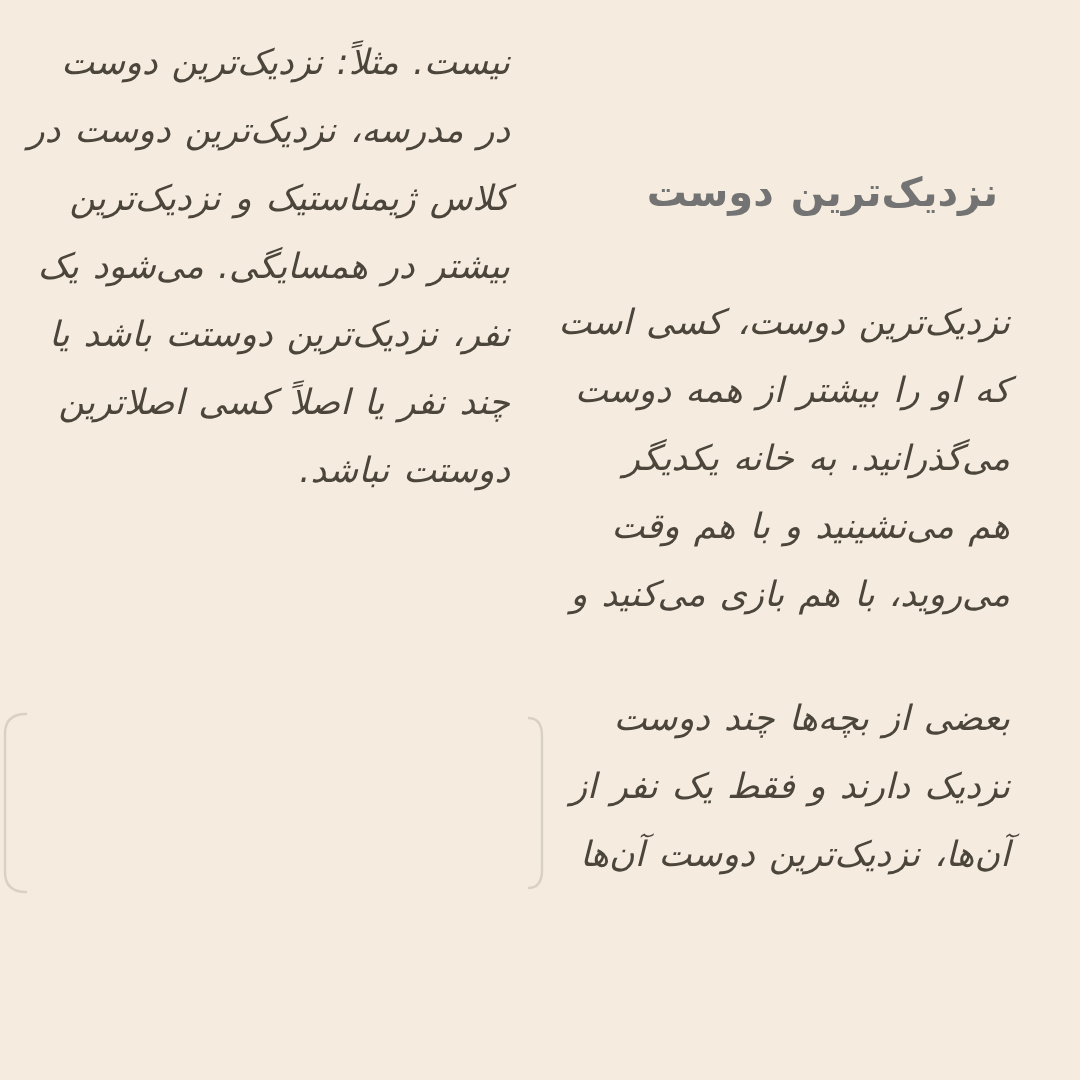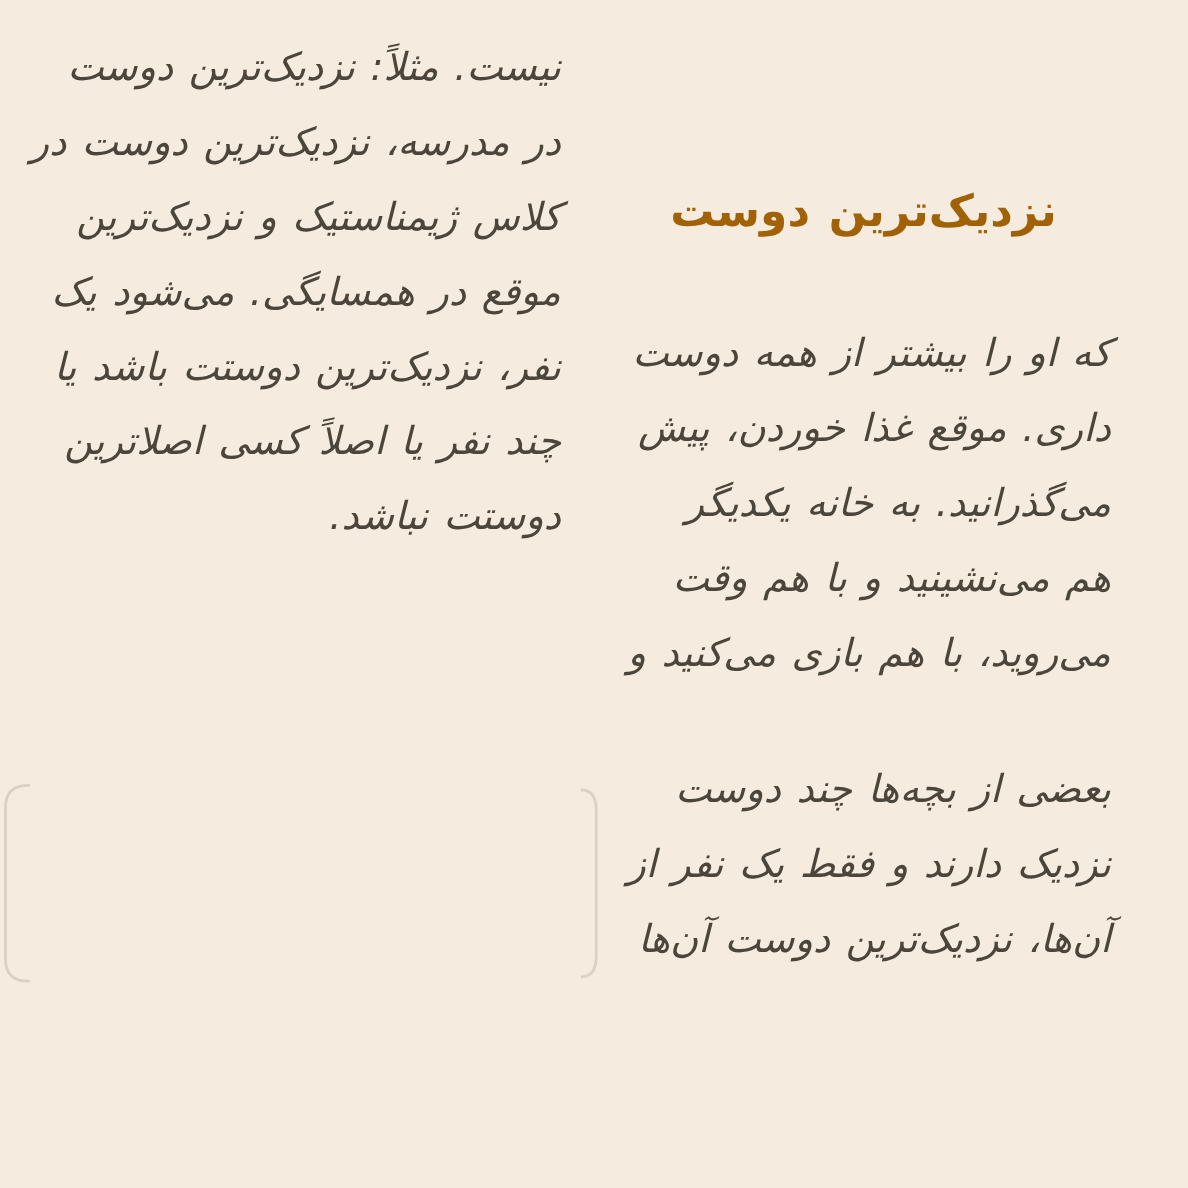--- a/index.html
+++ b/index.html
@@ -27,26 +27,25 @@
   }
   .col-right {
     right: 70px;
     width: 450px;
   }
   .col-left {
     right: 570px;
     width: 490px;
   }
   .chapter-title {
-    margin: 158px 0 0 0;
+    margin: 158px 12px 0 0;
     font-size: 40px;
     line-height: 68px;
     font-weight: bold;
-    color: #a16207;
-    text-align: center;
+    color: #737373;
   }
   .para { margin: 0; }
   .para .line {
     line-height: 68px;
     white-space: nowrap;
     font-style: italic;
   }
   .col-right .para-1 { margin-top: 62px; }
   .col-right .para-2 { margin-top: 56px; }
   .col-left  .para-1 { margin-top: 28px; }
@@ -60,40 +59,40 @@
 </style>
 </head>
 <body>
 
 <div class="page">
 
   <section class="col col-right">
     <h1 class="chapter-title">نزدیک‌ترین دوست</h1>
 
     <div class="para para-1">
+      <div class="line">نزدیک‌ترین دوست، کسی است</div>
       <div class="line">که او را بیشتر از همه دوست</div>
-      <div class="line">داری. موقع غذا خوردن، پیش</div>
       <div class="line">می‌گذرانید. به خانه یکدیگر</div>
       <div class="line">هم می‌نشینید و با هم وقت</div>
       <div class="line">می‌روید، با هم بازی می‌کنید و</div>
     </div>
 
     <div class="para para-2">
       <div class="line">بعضی از بچه‌ها چند دوست</div>
       <div class="line">نزدیک دارند و فقط یک نفر از</div>
       <div class="line">آن‌ها، نزدیک‌ترین دوست آن‌ها</div>
     </div>
   </section>
 
   <section class="col col-left">
     <div class="para para-1">
       <div class="line">نیست. مثلاً: نزدیک‌ترین دوست</div>
       <div class="line">در مدرسه، نزدیک‌ترین دوست در</div>
       <div class="line">کلاس ژیمناستیک و نزدیک‌ترین</div>
-      <div class="line">موقع در همسایگی. می‌شود یک</div>
+      <div class="line">بیشتر در همسایگی. می‌شود یک</div>
       <div class="line">نفر، نزدیک‌ترین دوستت باشد یا</div>
       <div class="line">چند نفر یا اصلاً کسی اصلا‌ترین</div>
       <div class="line">دوستت نباشد.</div>
     </div>
 
   </section>
 
   <svg class="edge-mark edge-mark-left" width="28" height="182" viewBox="0 0 28 182">
     <path d="M 26 2 Q 5 2 5 22 L 5 160 Q 5 180 26 180" fill="none" stroke="#d9d2c3" stroke-width="2.5" stroke-linecap="round"></path>
   </svg>

